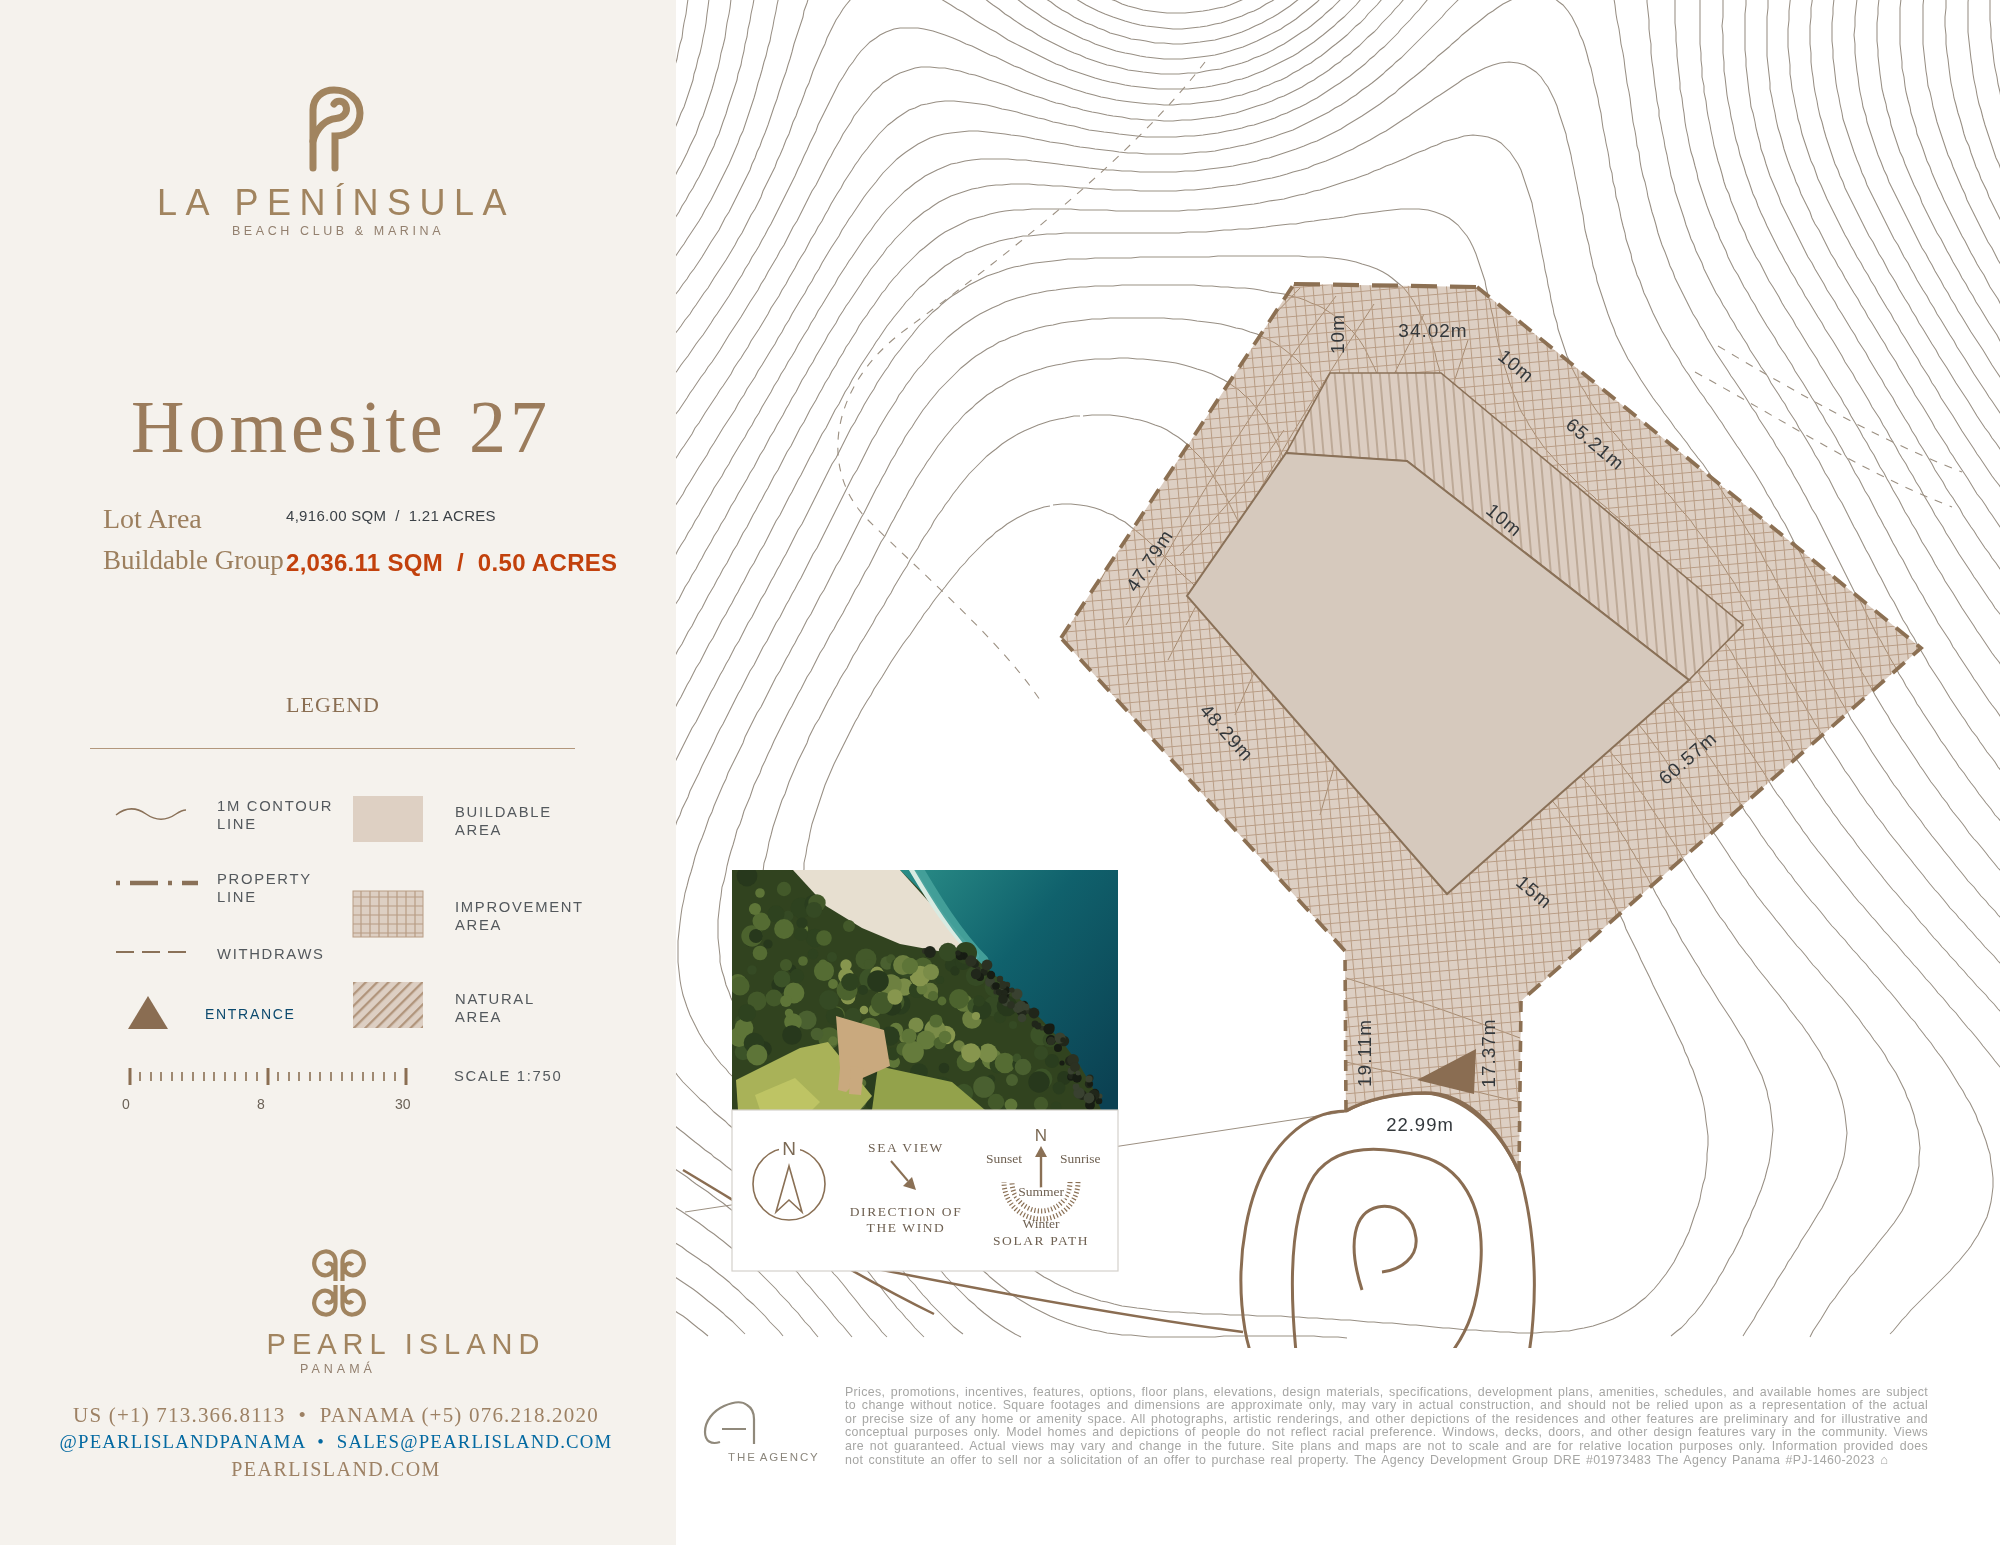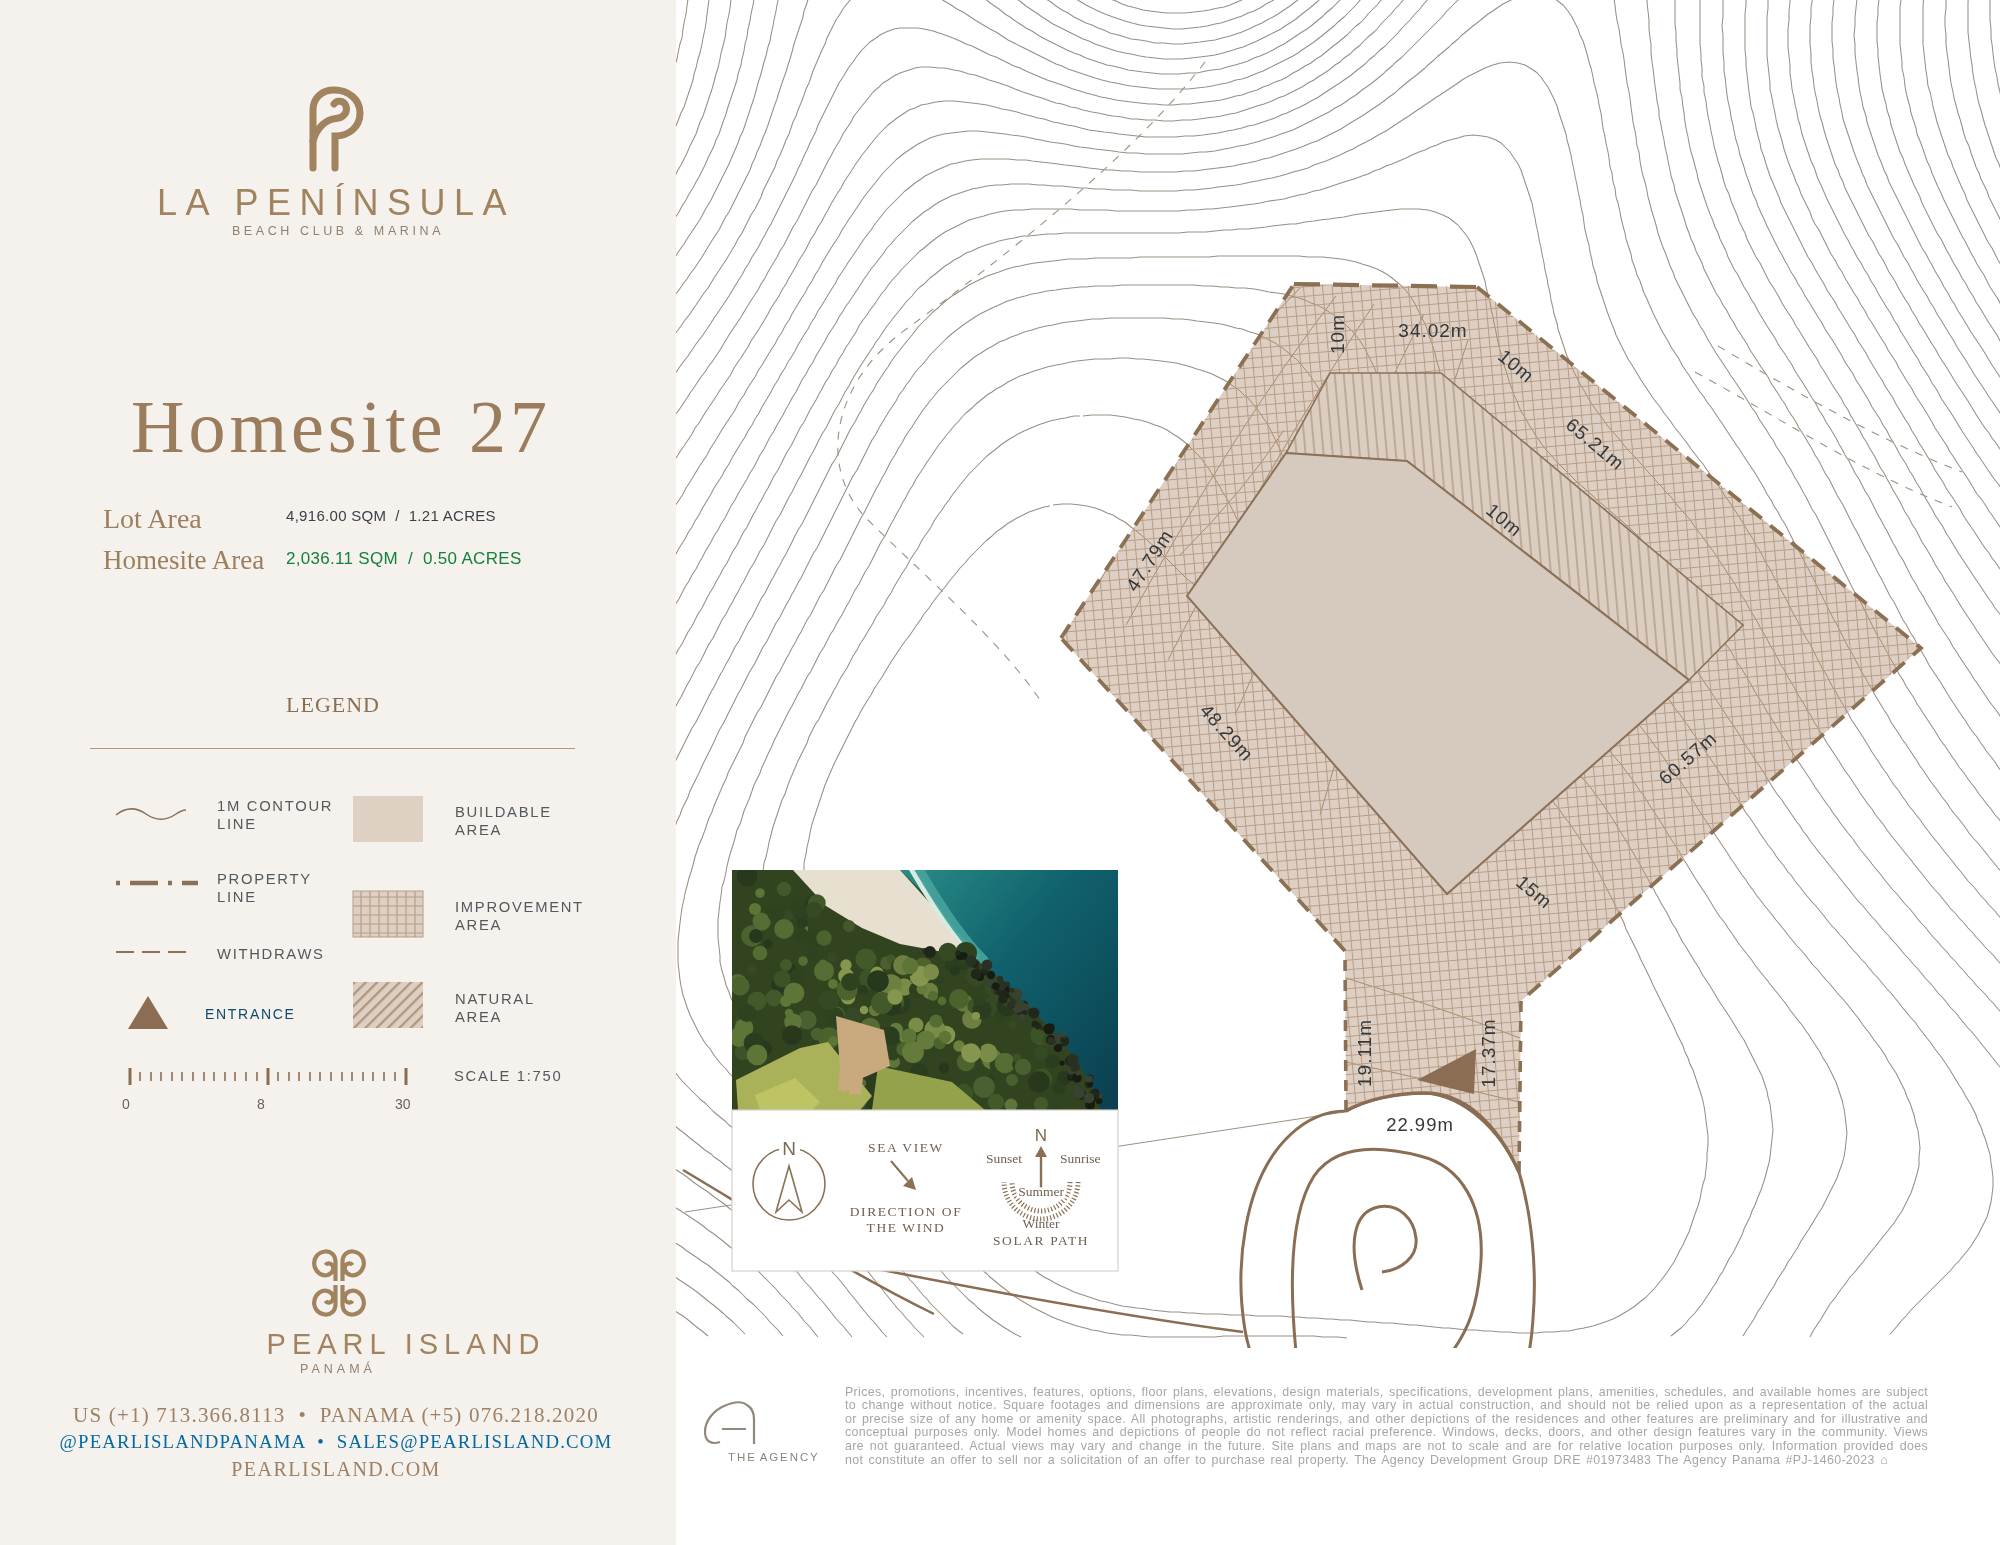--- a/index.html
+++ b/index.html
@@ -573,22 +573,22 @@
 
 <div class="abs" style="left:0;top:182px;width:672px;text-align:center;font-size:36px;letter-spacing:8.5px;color:#a1845f;">LA PENÍNSULA</div>
 
 <div class="abs" style="left:0;top:224px;width:676px;text-align:center;font-size:12.5px;letter-spacing:3.6px;color:#93806f;">BEACH CLUB &amp; MARINA</div>
 
 <div class="abs" style="left:131px;top:385px;font-family:'Liberation Serif',serif;font-size:74px;color:#9b7c5c;letter-spacing:4px;">Homesite 27</div>
 
 <div class="abs" style="left:103px;top:503px;font-family:'Liberation Serif',serif;font-size:28px;color:#9c7f5e;">Lot Area</div>
 <div class="abs" style="left:286px;top:507px;font-size:15px;color:#3c4247;letter-spacing:0.3px;">4,916.00 SQM&nbsp; /&nbsp; 1.21 ACRES</div>
 
-<div class="abs" style="left:103px;top:545px;font-family:'Liberation Serif',serif;font-size:27px;color:#9c7f5e;">Homesite Area</div>
-<div class="abs" style="left:286px;top:549px;font-size:17px;color:#15803d;letter-spacing:0.3px;">2,036.11 SQM&nbsp; /&nbsp; 0.50 ACRES</div>
+<div class="abs" style="left:103px;top:545px;font-family:'Liberation Serif',serif;font-size:27px;color:#9c7f5e;">Buildable Group</div>
+<div class="abs" style="left:286px;top:549px;font-size:24px;color:#c2410c;letter-spacing:0.3px;font-weight:bold;">2,036.11 SQM&nbsp; /&nbsp; 0.50 ACRES</div>
 
 <div class="abs" style="left:0;top:692px;width:666px;text-align:center;font-family:'Liberation Serif',serif;font-size:22px;letter-spacing:1px;color:#8a6e52;">LEGEND</div>
 
 <div class="abs" style="left:90px;top:748px;width:485px;border-top:1.4px solid #b2977c;"></div>
 
 <svg class="abs" style="left:90px;top:770px;" width="500" height="340" viewBox="0 0 500 340">
 
 <path d="M26,45 C36,37 46,37 56,44 C66,51 76,51 86,44 C92,40 96,40 96,40" fill="none" stroke="#8a7158" stroke-width="1.5" transform="translate(0,0)"></path>
 
 <g stroke="#8a7158" stroke-width="4.5" fill="none">

